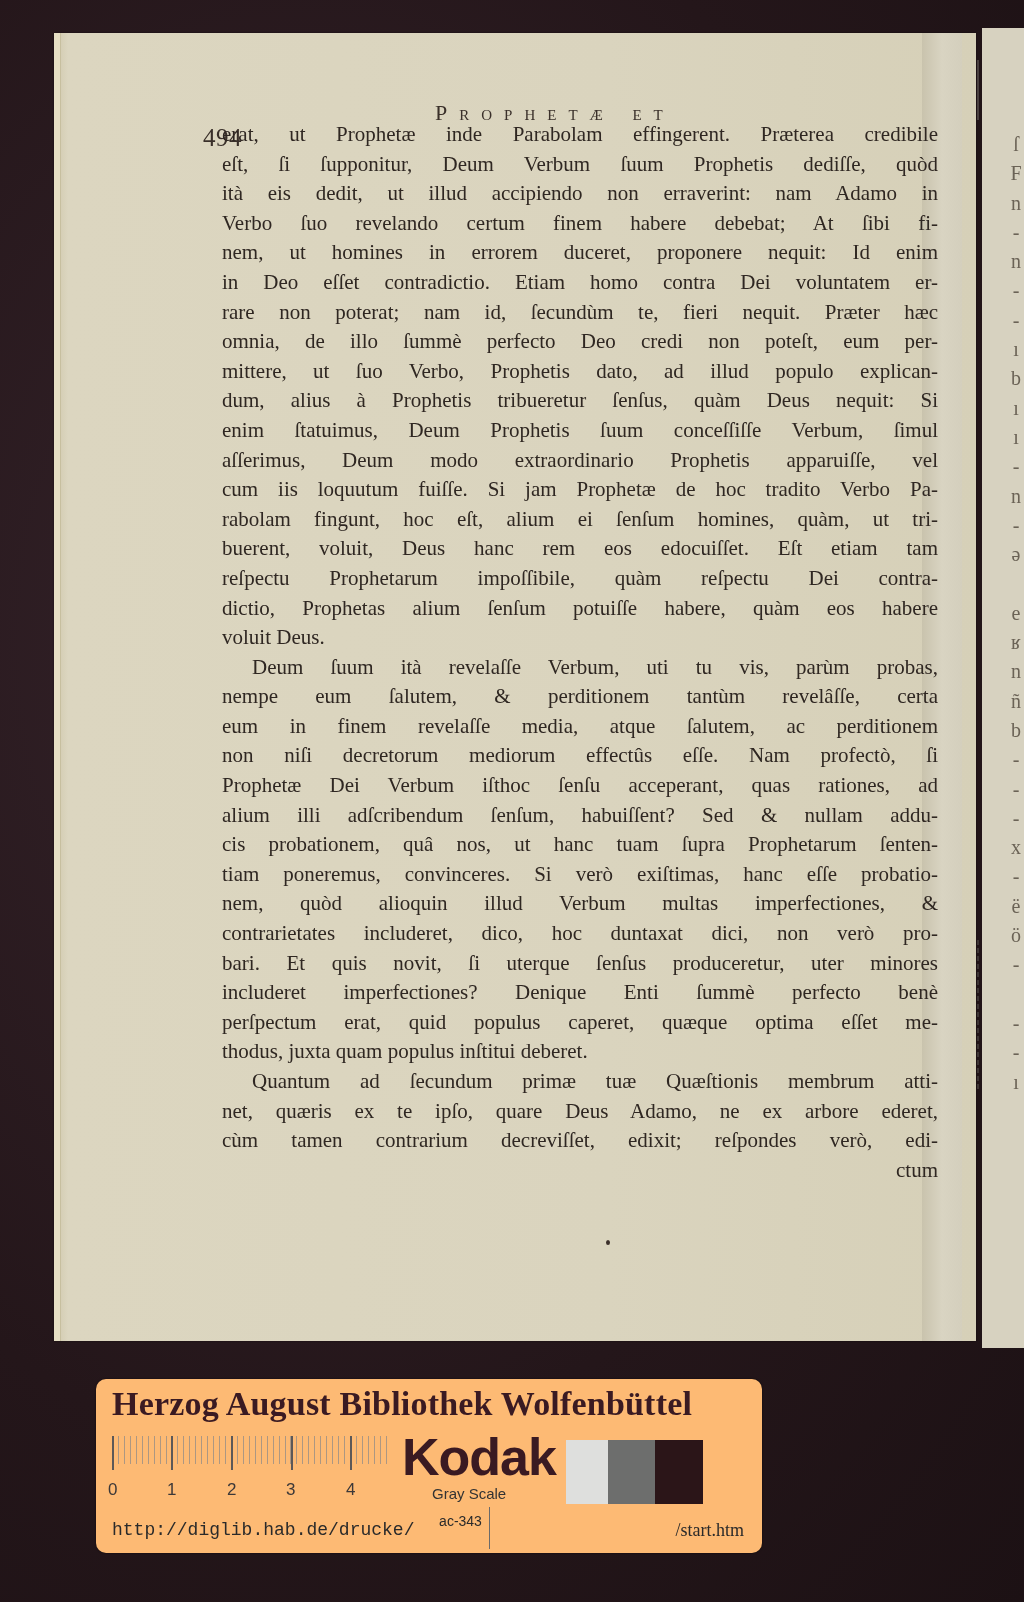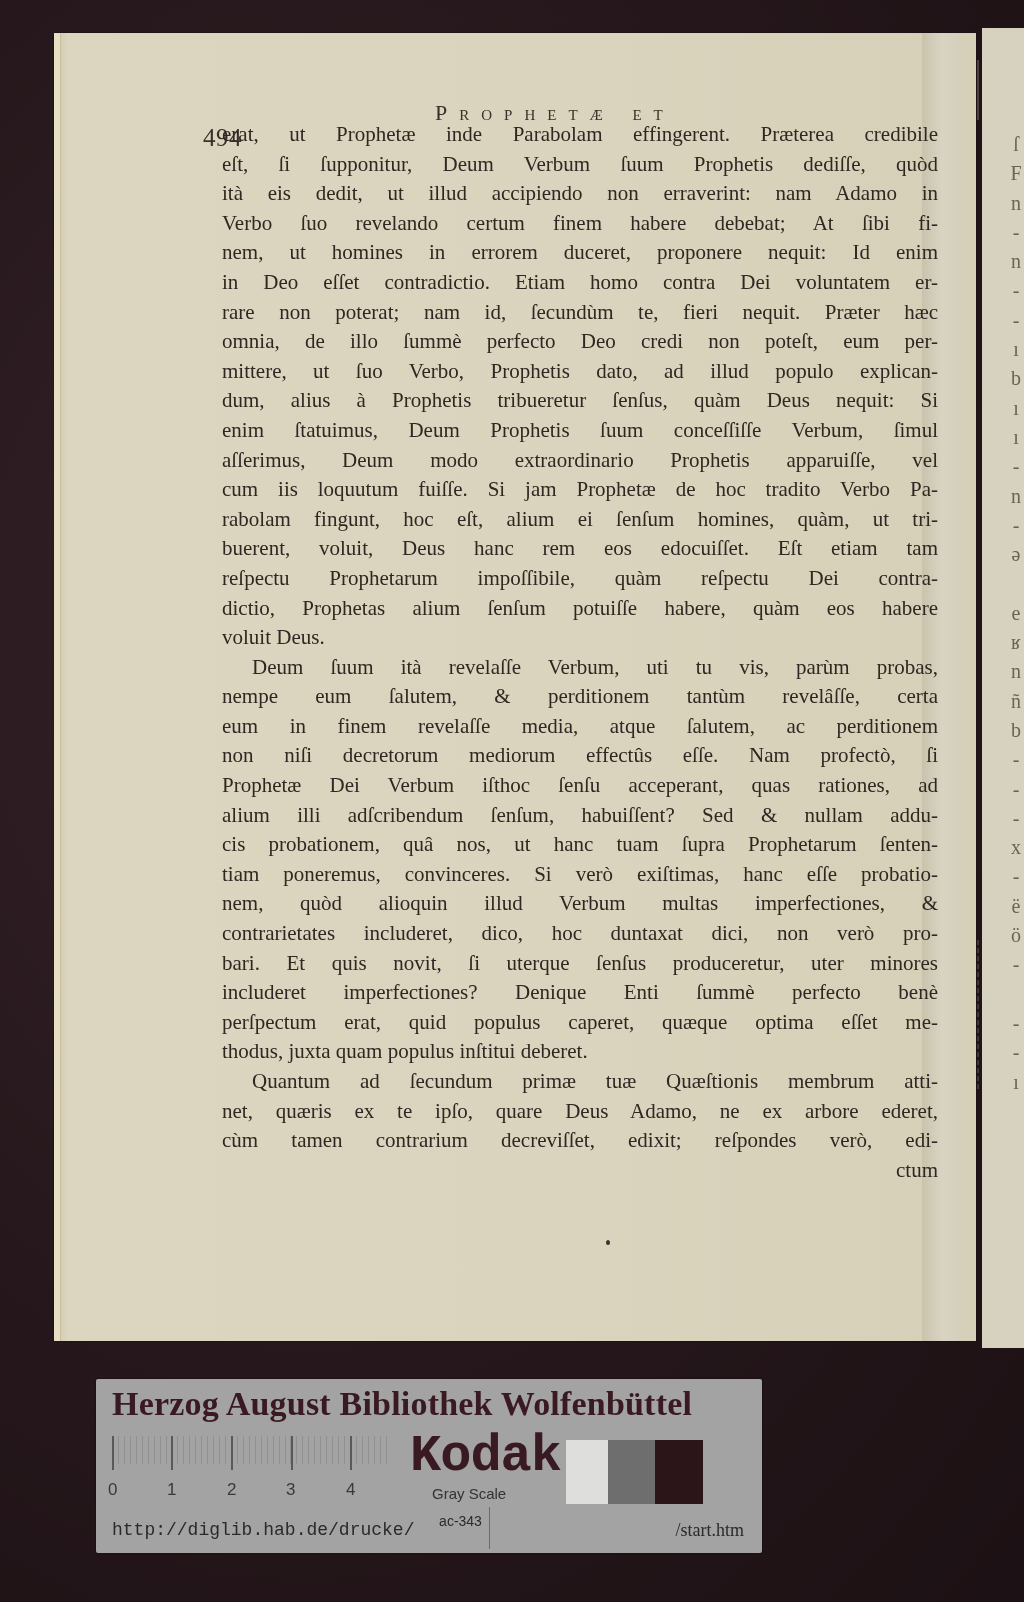--- a/index.html
+++ b/index.html
@@ -58,39 +58,39 @@
       height: 29.6px;
     }
     .line.last { text-align-last: left; }
     .line.indent { padding-left: 30px; }
     .line.right { text-align: right; text-align-last: right; }
     .speck { position: absolute; width: 4px; height: 5px; background: #3b2f2a; border-radius: 50%; }
 
     
     .card {
       position: absolute; left: 96px; top: 1379px; width: 666px; height: 174px;
-      background: #a3a3a3; border-radius: 2px;
+      background: #fdba74; border-radius: 10px;
       box-shadow: 0 0 2px rgba(0,0,0,0.6);
       font-family: "Liberation Sans", "DejaVu Sans", sans-serif;
     }
     .card-title {
       position: absolute; left: 16px; top: 6px; width: 640px;
       font-family: "Liberation Serif", serif; font-weight: bold;
       font-size: 34px; color: #3a1a22; letter-spacing: 0.2px; white-space: nowrap;
     }
     .ruler {
       position: absolute; left: 16px; top: 57px; width: 278px; height: 28px;
       background: repeating-linear-gradient(90deg, #8a8888 0 1px, transparent 1px 5.95px);
       opacity: 0.7;
     }
     .ruler-major { position: absolute; top: 57px; width: 1.5px; height: 34px; background: #5c5858; }
     .ruler-num { position: absolute; top: 101px; font-size: 17px; color: #3c3838; }
     .kodak {
-      position: absolute; left: 314px; top: 48px; font-size: 52px; font-weight: bold;
-      color: #3a1a22; letter-spacing: -1px; font-family: Liberation Mono, monospace;
+      position: absolute; left: 306px; top: 48px; font-size: 52px; font-weight: bold;
+      color: #3a1a22; letter-spacing: -1px;
     }
     .grayscale-label {
       position: absolute; left: 336px; top: 106px; font-size: 15px; color: #333;
     }
     .patch { position: absolute; top: 61px; height: 64px; }
     .patch.white { left: 470px; width: 42px; background: #dedfdd; }
     .patch.mid { left: 512px; width: 47px; background: #6d6e6d; }
     .patch.black { left: 559px; width: 48px; background: #2b1518; }
     .url-left {
       position: absolute; left: 16px; top: 141px; font-family: Liberation Mono, monospace;

